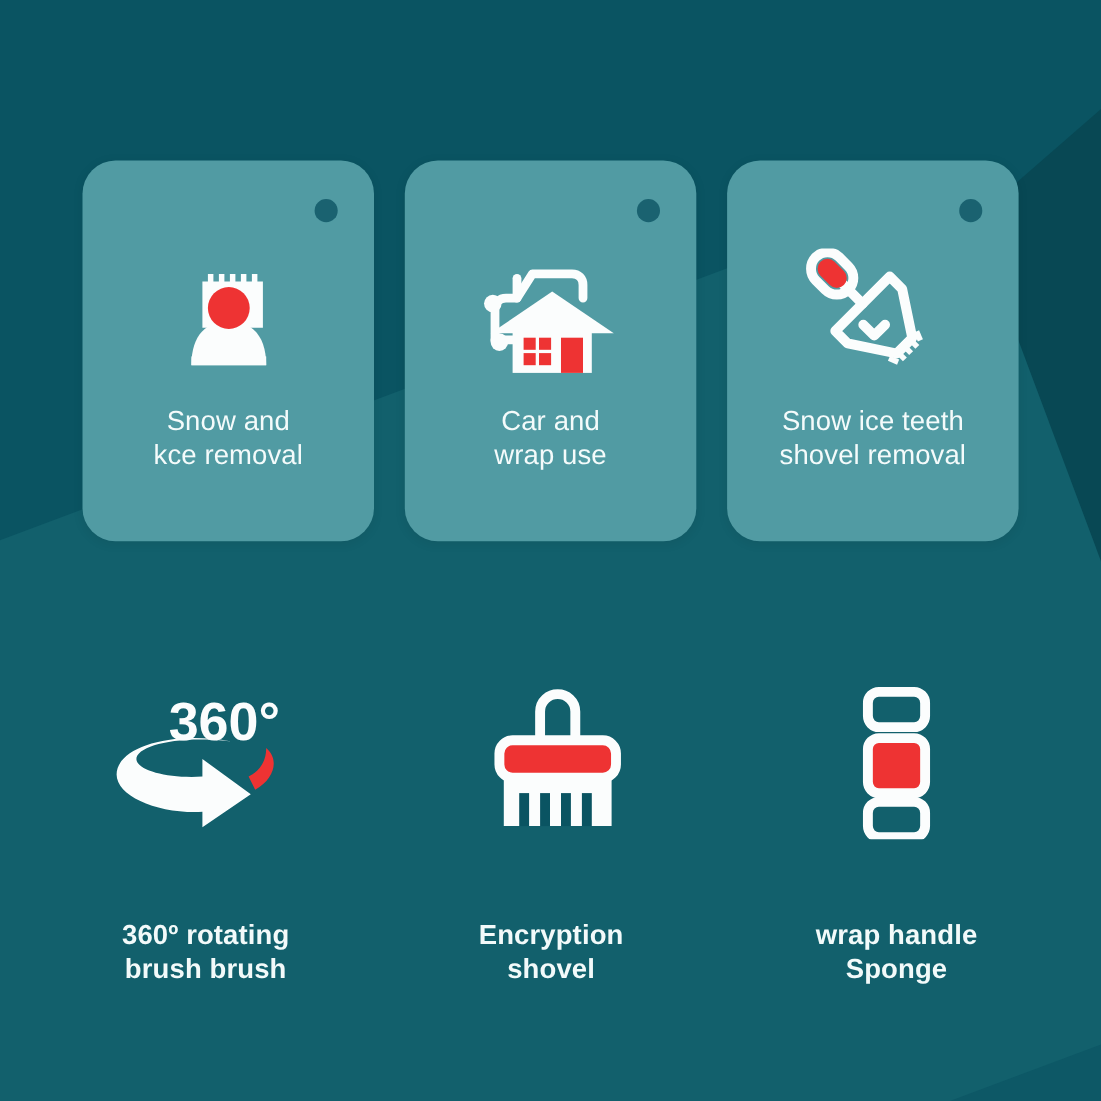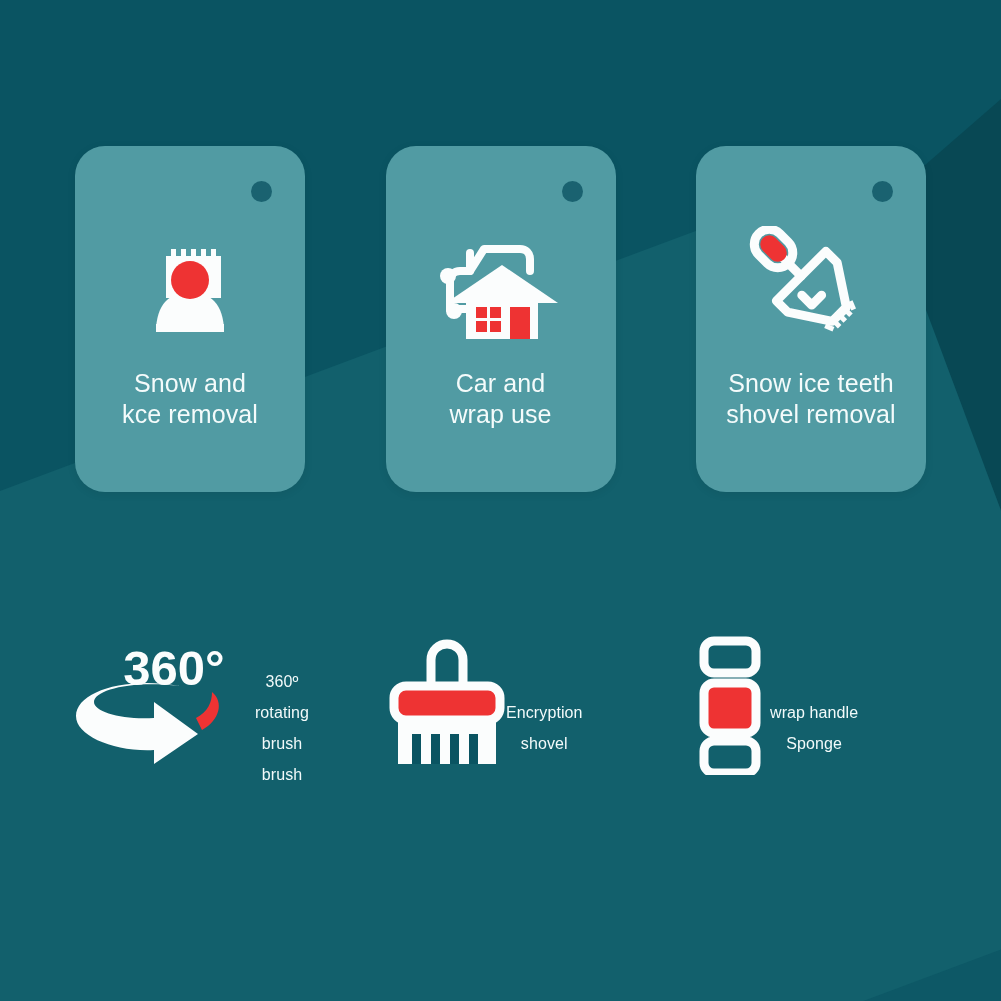--- a/index.html
+++ b/index.html
@@ -65,21 +65,21 @@
     position: absolute;
     top: 146px;
     left: 75px;
     width: 851px;
     height: 346px;
     display: flex;
     justify-content: space-between;
   }
   .card {
     position: relative;
-    width: 230px;
+    width: 265px;
     height: 346px;
     background: #519ba3;
     border-radius: 30px;
     box-shadow: 0 2px 10px rgba(0,0,0,0.07);
     display: flex;
     flex-direction: column;
     align-items: center;
   }
   .card-dot {
     position: absolute;
@@ -121,37 +121,38 @@
     position: absolute;
     top: 620px;
     left: 62px;
     width: 878px;
     display: flex;
     justify-content: space-between;
   }
   .feature {
     width: 250px;
     display: flex;
-    flex-direction: row;
+    flex-direction: column;
     align-items: center;
+    gap: 24px;
   }
   .feature-icon {
     height: 145px;
     display: flex;
     align-items: center;
     justify-content: center;
   }
   .feature-caption {
     margin-top: 46px;
     text-align: center;
     color: #f2fafa;
-    font-size: 16px;
+    font-size: 25px;
     line-height: 31px;
     letter-spacing: 0.1px;
-    font-weight: 400;
+    font-weight: 700;
   }
   .feature-caption .cap-line {
     display: block;
   }
   svg { display: block; }
 </style>
 </head>
 <body>
 
 <div id="stage">

